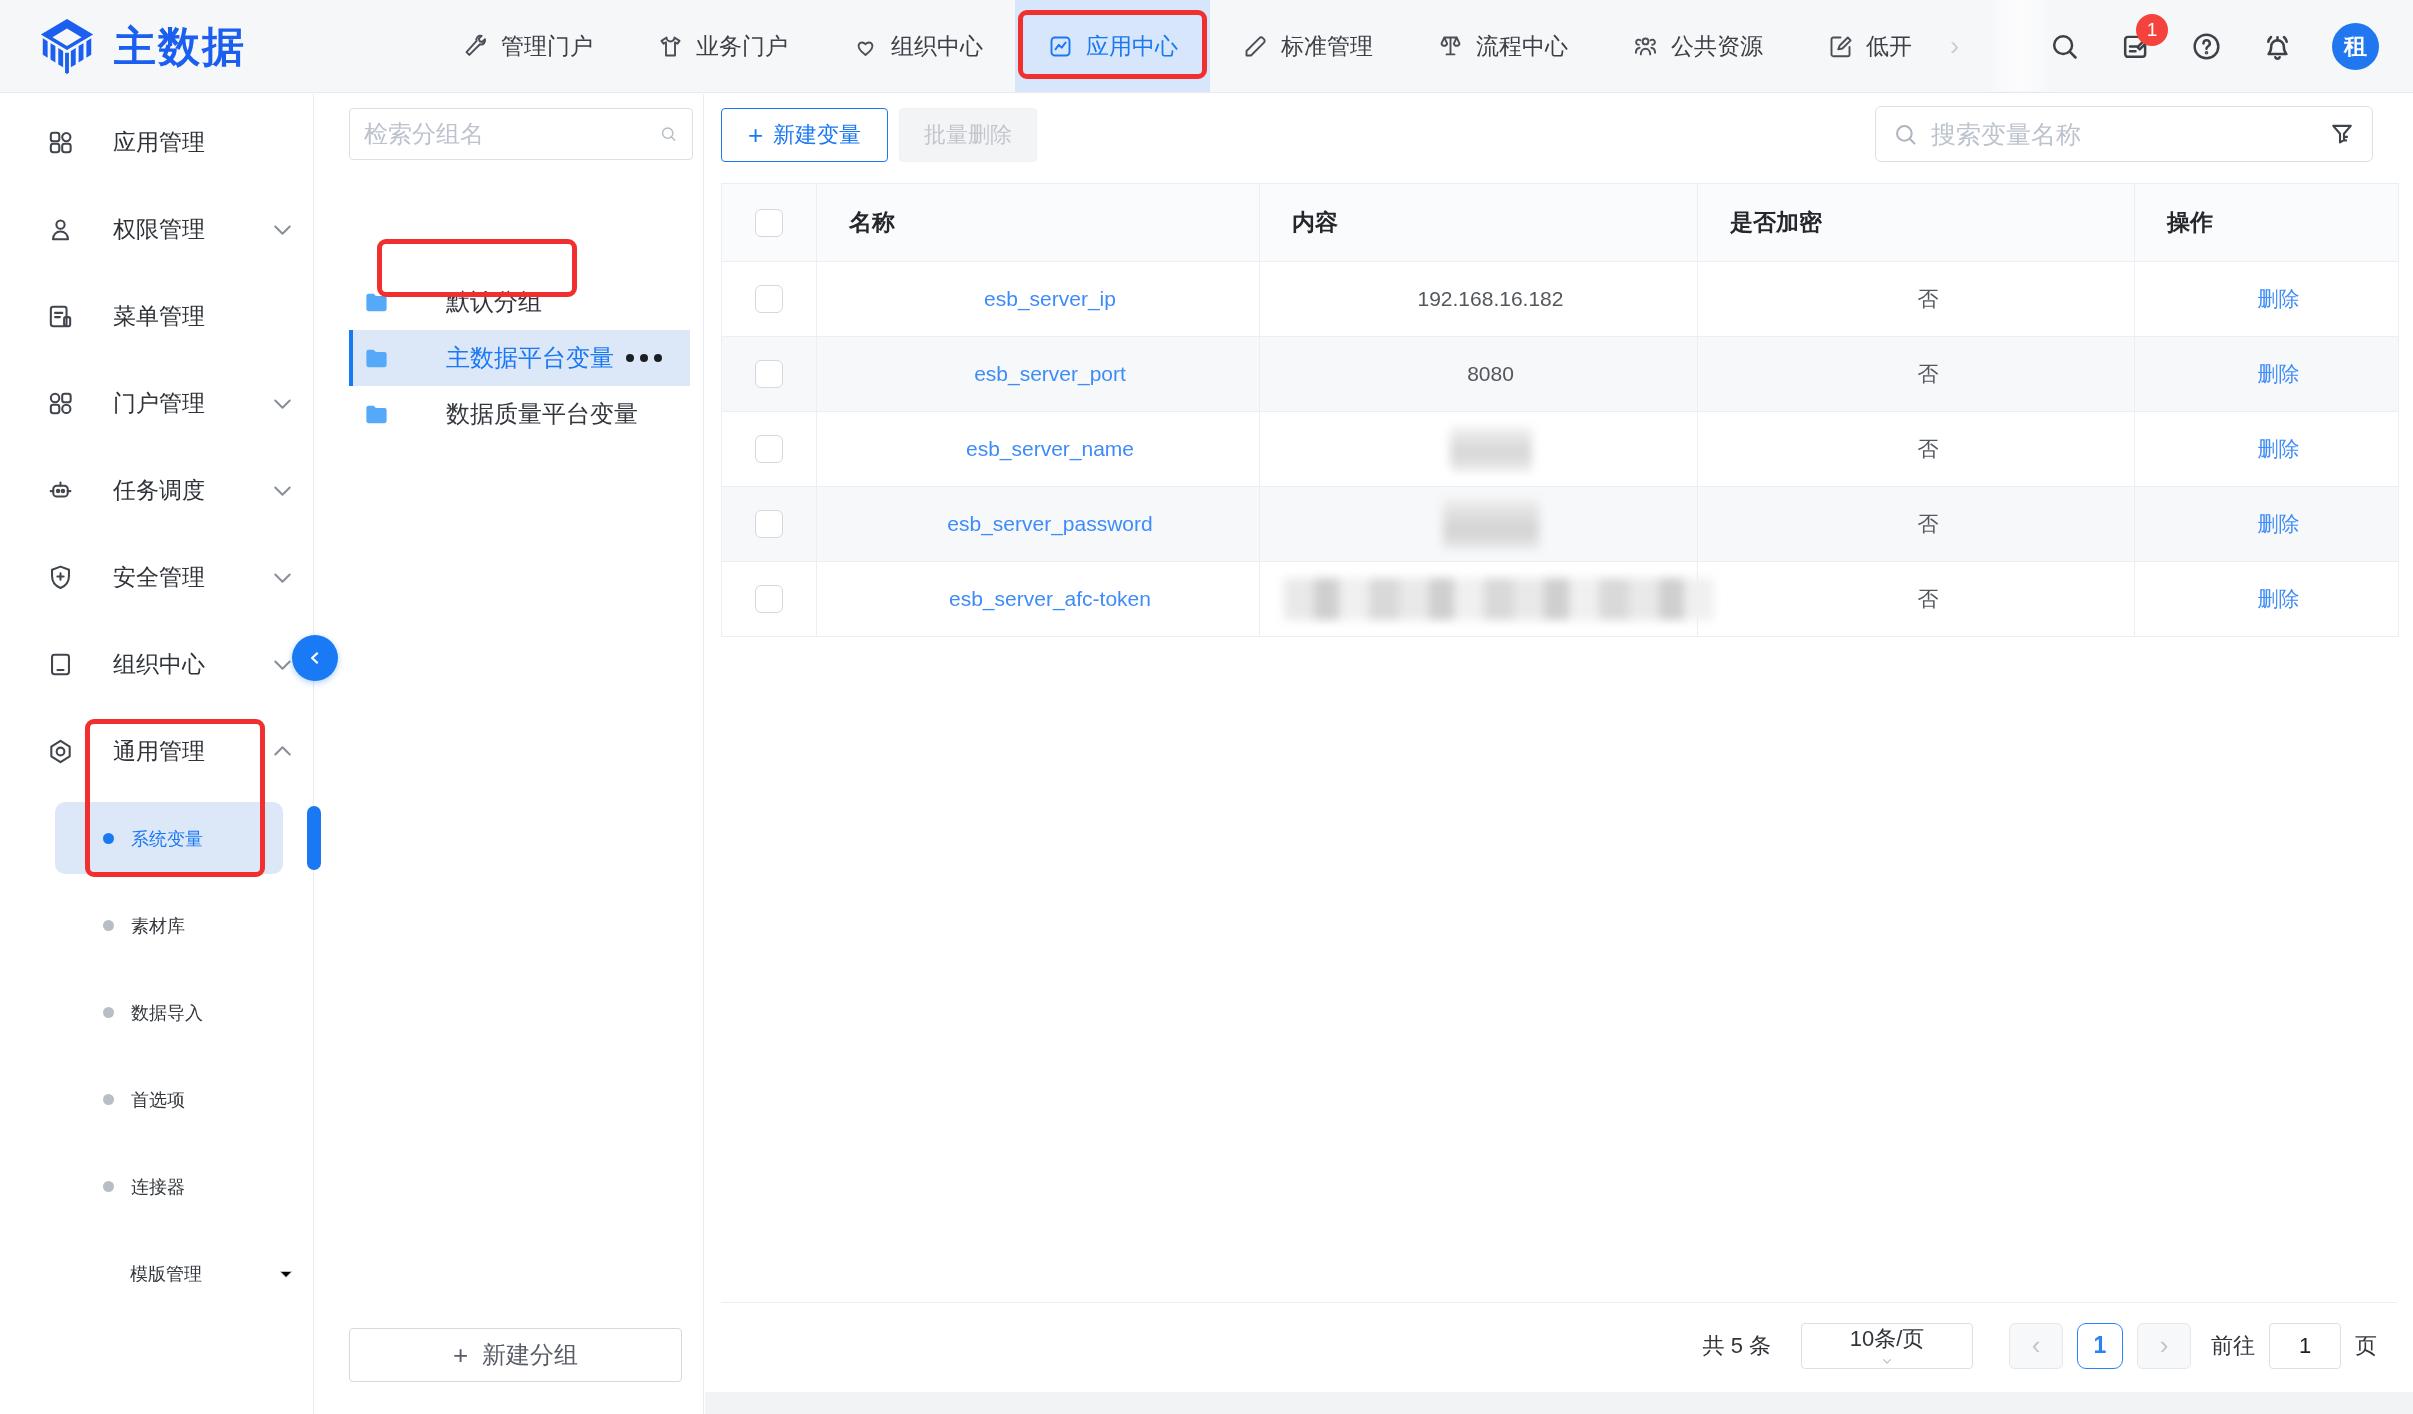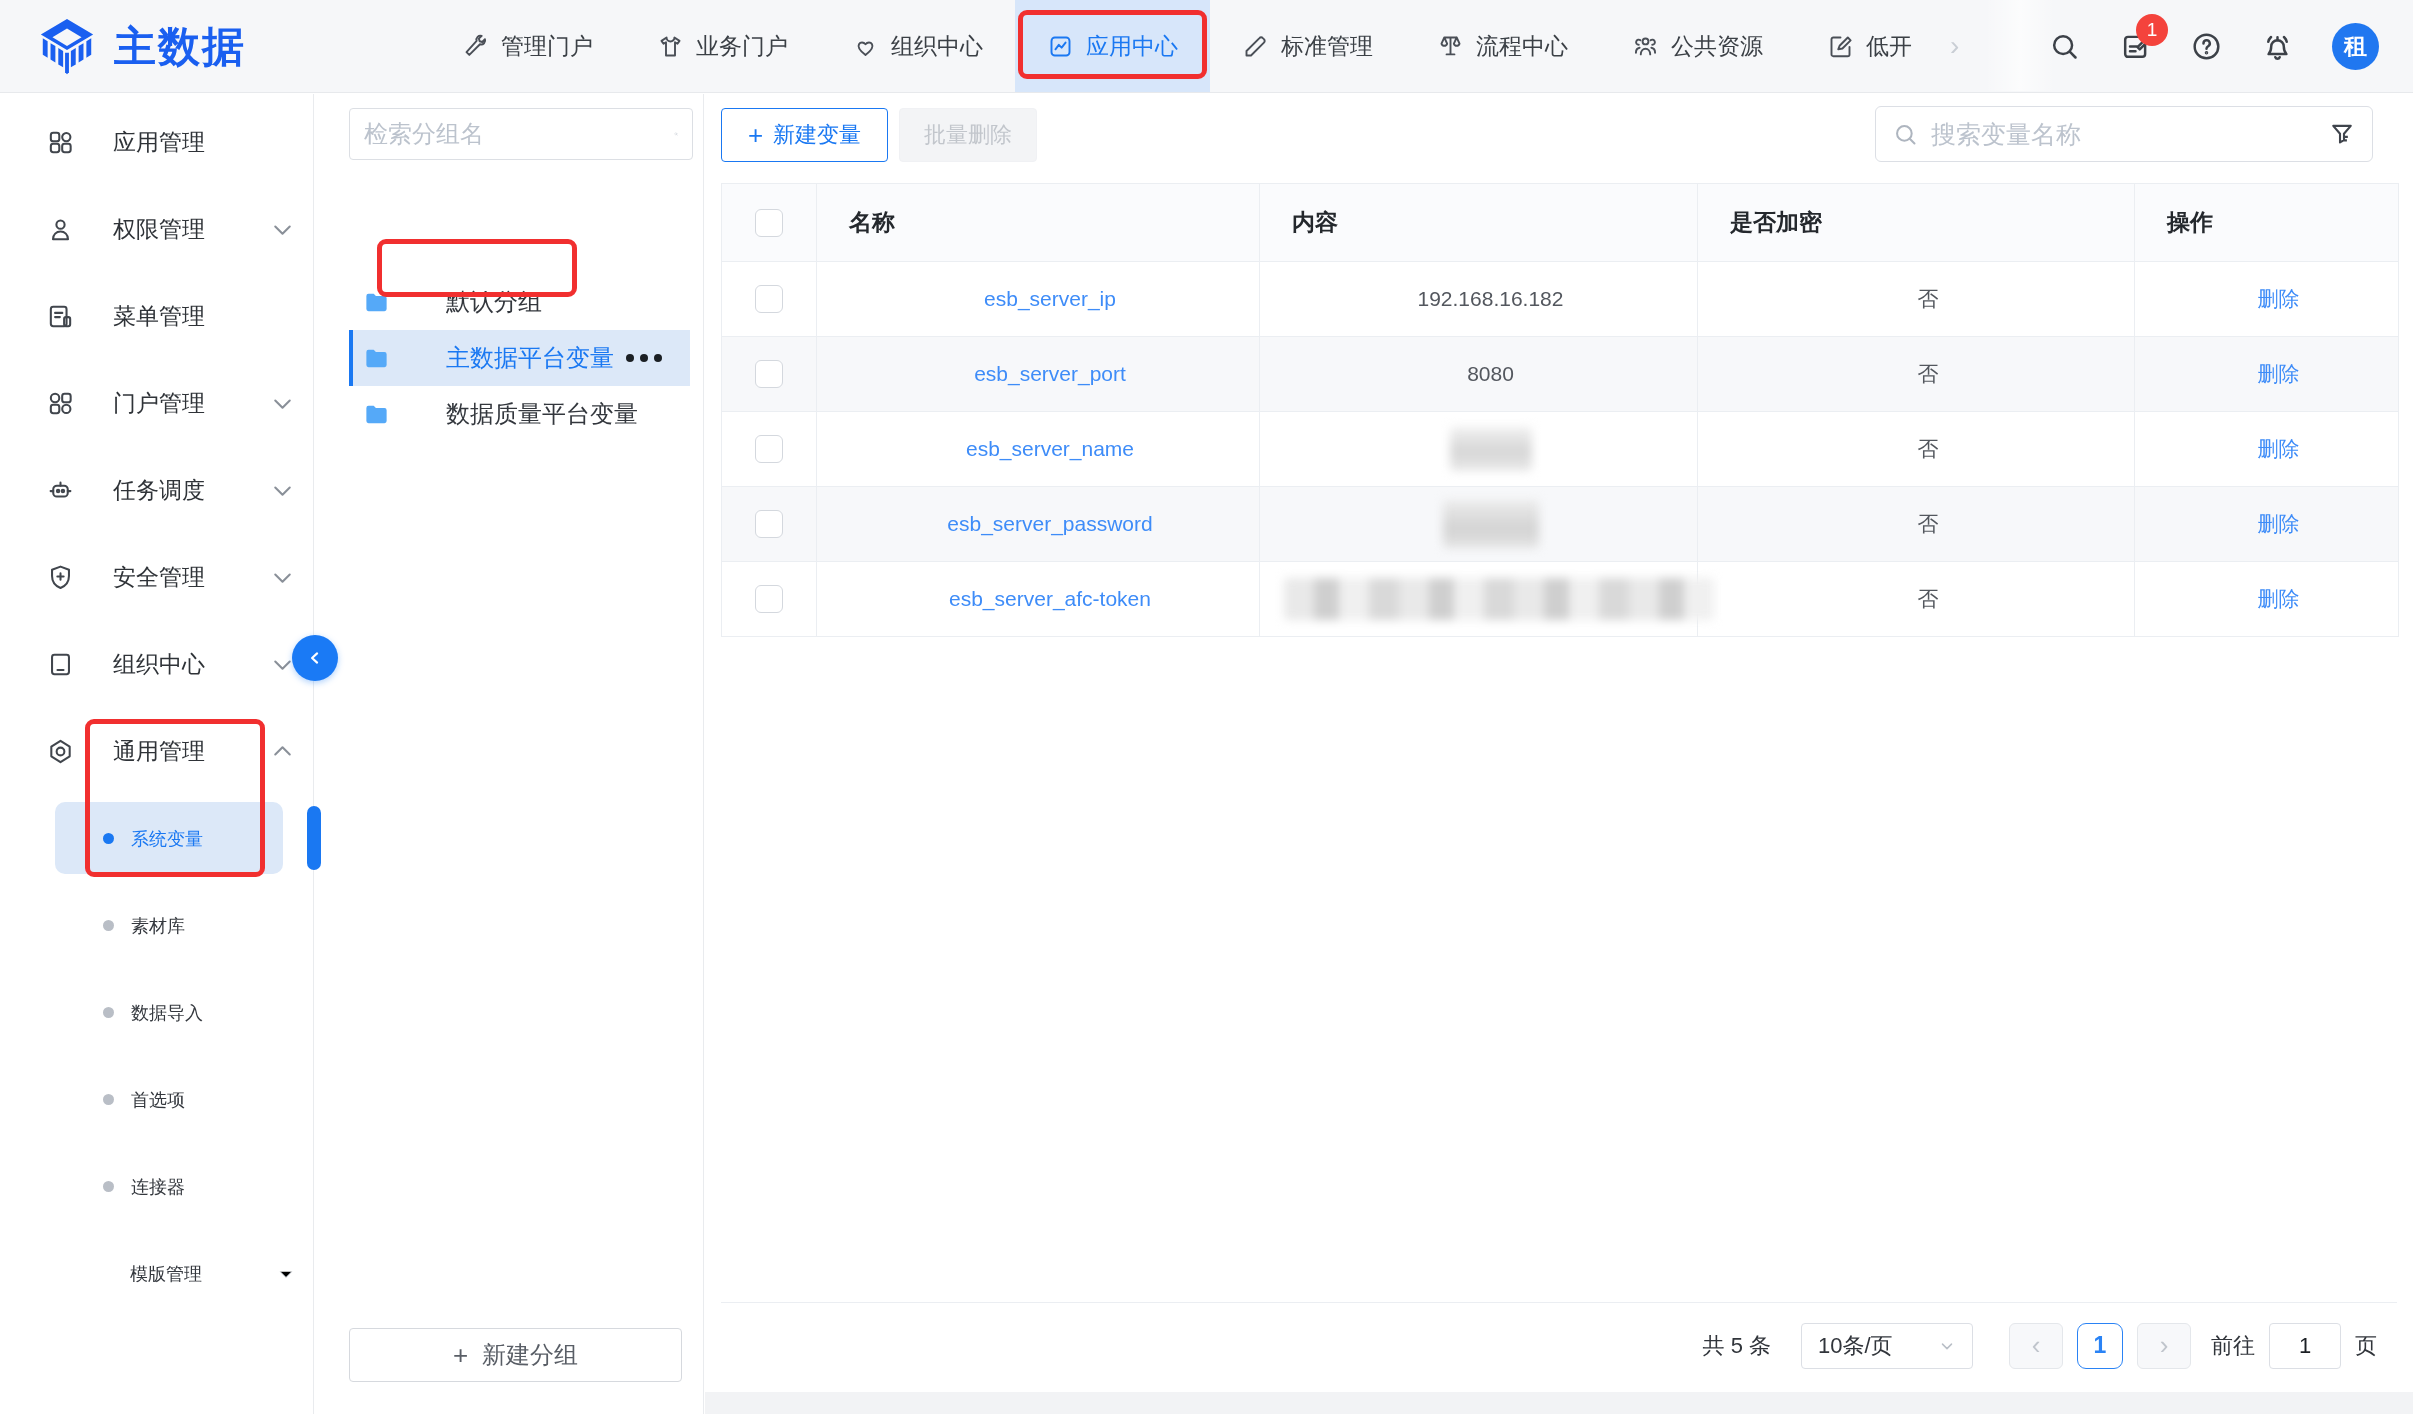--- a/index.html
+++ b/index.html
@@ -53,21 +53,21 @@
   .collapse-btn { position:absolute; left:292px; top:541px; width:46px; height:46px; border-radius:50%;
     background:#1a7af5; display:flex; align-items:center; justify-content:center; cursor:pointer; z-index:6;
     box-shadow:0 2px 6px rgba(26,122,245,.35); }
   .collapse-btn svg { width:20px; height:20px; stroke:#fff; fill:none; stroke-width:2.6; stroke-linecap:round; stroke-linejoin:round; }
 
   
   .group-panel { position:absolute; top:94px; left:315px; width:389px; bottom:0; background:#fff;
     border-right:1px solid #e9ebee; z-index:3; }
   .gp-search { position:absolute; left:34px; top:14px; width:344px; height:52px; border:1px solid #dcdfe4;
     border-radius:4px; background:#fff; display:flex; align-items:center; padding:0 14px; }
-  .gp-search input { flex:1; border:none; outline:none; font-size:24px; color:#303238; font-family:Liberation Sans, sans-serif; background:transparent; }
+  .gp-search input { flex:1; border:none; outline:none; font-size:24px; color:#303238; font-family:Liberation Serif, serif; background:transparent; }
   .gp-search input::placeholder { color:#bcc3cd; }
   .gp-search svg { width:26px; height:26px; stroke:#b4bbc5; fill:none; stroke-width:1.8; stroke-linecap:round; }
   .group-list { position:absolute; left:0; right:0; top:180px; }
   .group-row { height:56px; display:flex; align-items:center; padding-left:48px; position:relative; cursor:pointer;gap:32px; }
   .group-row svg { width:27px; height:27px; flex:0 0 auto; }
   .group-row .lbl { margin-left:24px; font-size:24px; color:#33373d; position:relative; z-index:1; }
   .group-row.selected { background:#dce8f8; margin-left:34px; margin-right:13px; padding-left:14px; }
   .group-row.selected .lbl { color:#1a78f2; }
   .group-row.selected .lbar { position:absolute; left:0; top:0; bottom:0; width:4px; background:#1a78f2; }
   .more-dots { position:absolute; right:28px; display:flex; gap:6px; cursor:pointer; }
@@ -104,21 +104,21 @@
   .redact { display:inline-block; vertical-align:middle; border-radius:4px; filter:blur(5px); }
   .redact.small { width:82px; height:44px; background:linear-gradient(180deg,#f1f1f1 0%,#d6d6d6 55%,#e9e9e9 100%); }
   .redact.medium { width:96px; height:48px; background:linear-gradient(180deg,#ececec,#d3d3d3 60%,#e4e4e4); }
   .redact.long { width:430px; height:42px;
     background:repeating-linear-gradient(90deg,#e9e9e9 0 30px,#cfcfcf 30px 55px,#f0f0f0 55px 85px,#d9d9d9 85px 115px); }
 
   .pager { position:absolute; left:16px; right:16px; top:1208px; height:86px; border-top:1px solid #ebeef2;
     display:flex; align-items:center; justify-content:flex-end; padding-right:20px; font-size:22px; color:#31353b; }
   .pager .total { margin-right:30px; }
   .size-select { width:172px; height:46px; border:1px solid #dcdfe5; border-radius:4px; background:#fff;
-    display:flex; align-items:center; justify-content:space-between; padding:0 16px; cursor:pointer; margin-right:36px; }
+    display:flex; align-items:center; justify-content:space-between; padding:0 16px; cursor:pointer; margin-right:36px;flex-direction:column; }
   .size-select svg { width:18px; height:18px; stroke:#b9bfc7; fill:none; stroke-width:2; stroke-linecap:round; stroke-linejoin:round; }
   .pg-btn { width:54px; height:46px; border:1px solid #e4e7eb; border-radius:6px; background:#f7f8fa;
     display:flex; align-items:center; justify-content:center; color:#c0c5cc; font-size:26px; cursor:pointer; }
   .pg-num { width:46px; height:46px; border:1px solid #2a83f5; border-radius:9px; background:#fff; color:#2a83f5;
     font-weight:bold; font-size:23px; display:flex; align-items:center; justify-content:center; margin:0 14px; cursor:pointer; }
   .goto-label { margin-left:20px; margin-right:14px; }
   .goto-input { width:72px; height:46px; border:1px solid #dcdfe5; border-radius:4px; text-align:center;
     font-size:22px; color:#1b1f24; outline:none; font-family:inherit; }
   .unit { margin-left:14px; }
   .bottom-strip { position:absolute; left:0; right:0; bottom:0; height:22px; background:#f2f3f5; }

